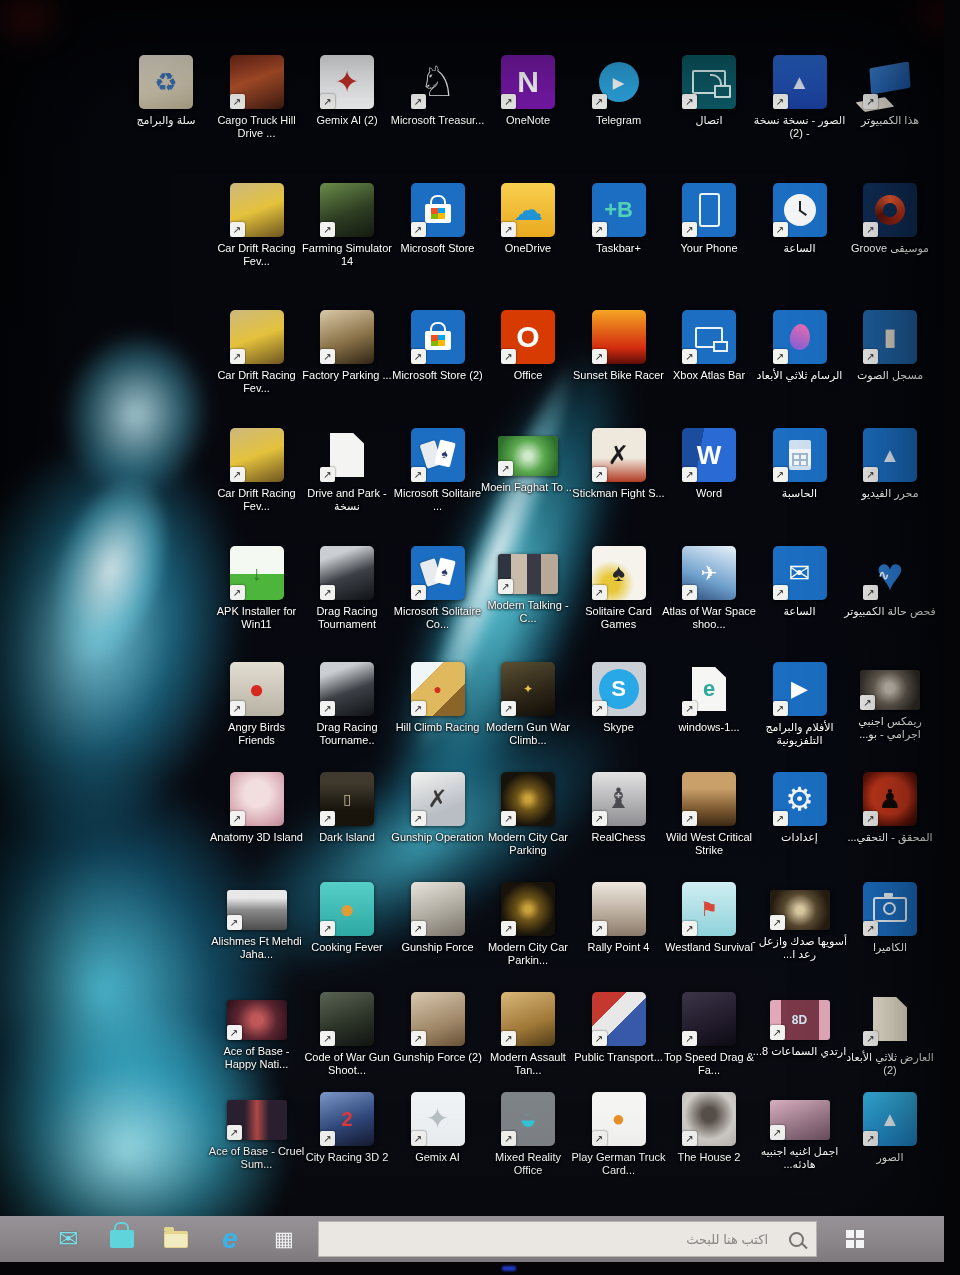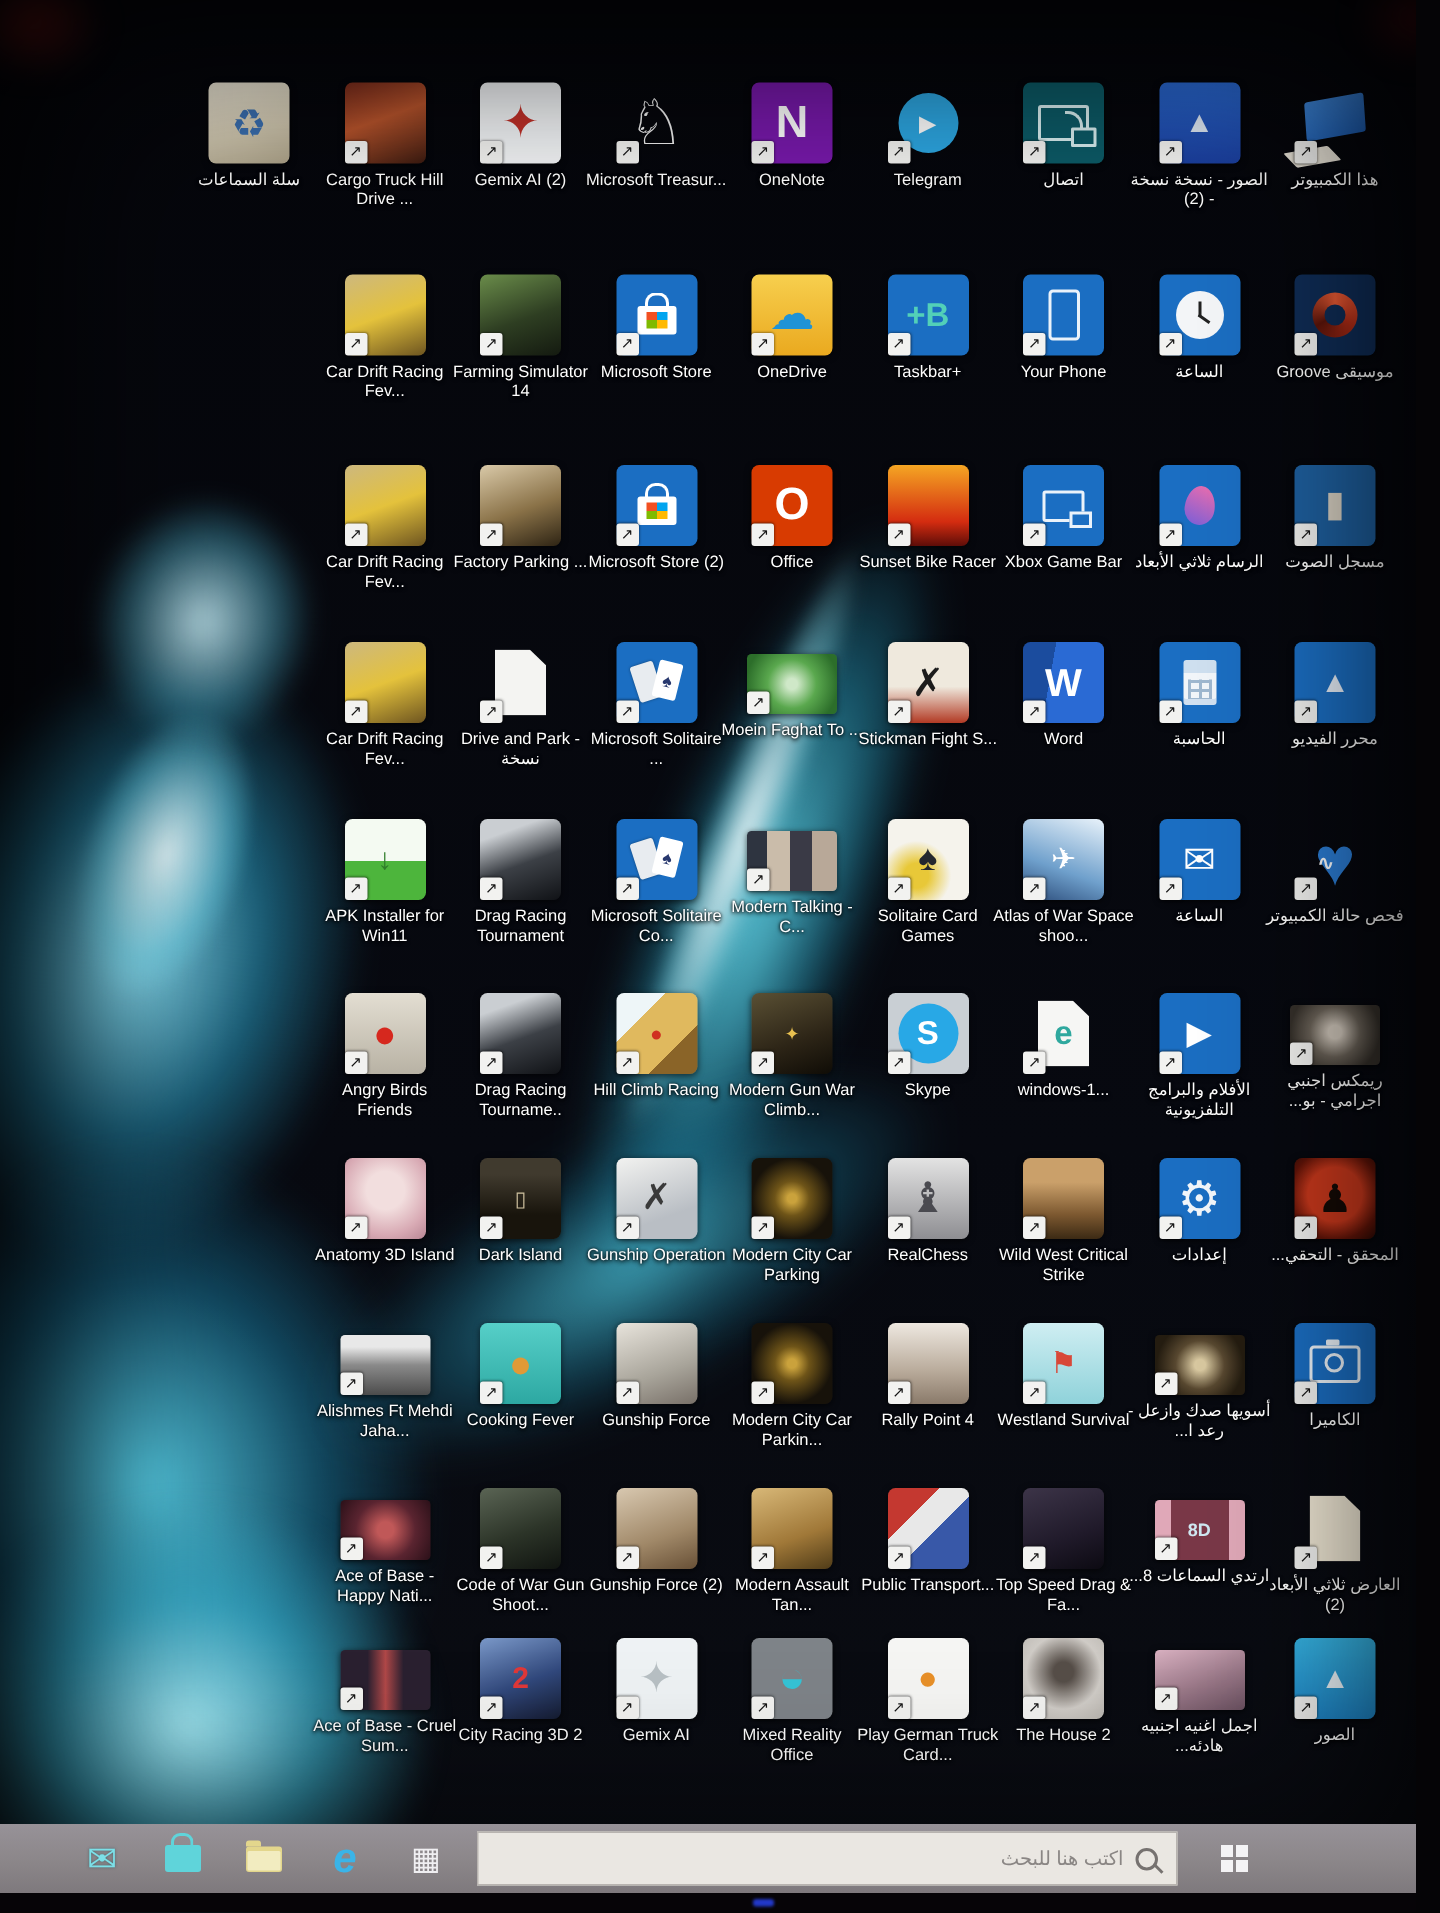--- a/index.html
+++ b/index.html
@@ -101,21 +101,21 @@
   .tb-mail{font-size:24px;color:#7ce0e8;text-shadow:0 0 2px rgba(0,60,70,.5);}
   .tb-bag{position:relative;width:24px;height:18px;background:#5fd4da;border-radius:2px;}
   .tb-bag::before{content:'';position:absolute;width:11px;height:8px;border:2px solid #5fd4da;border-bottom:none;
         border-radius:6px 6px 0 0;left:4px;top:-8px;}
   .tb-folder{position:relative;width:24px;height:17px;background:#e3d68c;border-radius:2px;}
   .tb-folder::before{content:'';position:absolute;width:10px;height:4px;background:#e3d68c;top:-4px;left:0;border-radius:2px 2px 0 0;}
   .tb-folder::after{content:'';position:absolute;inset:3px 1px 1px 1px;background:#f2ecc0;border-radius:1px;}
   .tb-edge{font-size:28px;font-weight:bold;font-style:italic;color:#3ab4e8;}
   .tb-tv{font-size:21px;color:#f0eff2;}
   .searchbox{position:relative;margin-left:14px;width:455px;height:34px;background:#eae7e2;border:1px solid #b8b4b0;
-        display:flex;align-items:center;justify-content:flex-end;gap:8px;padding-right:10px;}
+        display:flex;align-items:center;justify-content:flex-end;gap:21px;padding-right:10px;padding-left:32px;}
   .search-ph{font-size:13px;color:#8a8684;}
   .sp-mag{position:relative;width:11px;height:11px;border:2px solid #767270;border-radius:50%;margin-right:2px;}
   .sp-mag::after{content:'';position:absolute;width:7px;height:2px;background:#767270;transform:rotate(45deg);right:-6px;bottom:-2px;}
   .startbtn{margin-left:12px;width:52px;height:46px;display:flex;align-items:center;justify-content:center;}
   .sp-win{width:18px;height:18px;
         background:linear-gradient(#8b8689,#8b8689) center/2px 100% no-repeat,
                    linear-gradient(#8b8689,#8b8689) center/100% 2px no-repeat,#f4f3f5;}
   .bezel-b{position:absolute;left:0;top:1262px;width:960px;height:13px;background:#060407;z-index:7;}
   .bezel-r{position:absolute;left:944px;top:0;width:16px;height:1275px;background:#050406;z-index:7;}
   .led{position:absolute;left:502px;top:1266px;width:14px;height:5px;background:#2238c8;border-radius:2px;filter:blur(1px);z-index:8;}
@@ -133,21 +133,21 @@
       <div class="blob b6"></div>
     <div class="blob b7"></div>
       <div class="blob b8"></div>
   </div>
 
   <div id="desktop">
       <div class="cell" style="left: 118px; top: 55px;">
         <div class="tile" style="background: linear-gradient(165deg, rgb(239, 233, 216), rgb(207, 198, 174) 60%, rgb(169, 159, 134));">
           <span class="glyph" style="color: rgb(58, 111, 176); font-size: 26px;">♻</span>
         </div>
-        <div class="lbl" dir="auto">سلة السماعات</div>
+        <div class="lbl" dir="auto">سلة والبرامج</div>
       </div>
       <div class="cell" style="left: 208.5px; top: 55px;">
         <div class="tile" style="background: linear-gradient(160deg, rgb(122, 44, 28), rgb(184, 84, 44) 45%, rgb(58, 26, 16));">
           <span class="badge">↗</span>
         </div>
         <div class="lbl" dir="auto">Cargo Truck Hill Drive ...</div>
       </div>
       <div class="cell" style="left: 299px; top: 55px;">
         <div class="tile" style="background: rgb(242, 244, 246);">
           <span class="glyph" style="color: rgb(192, 48, 40); font-size: 30px;">✦</span>
@@ -283,21 +283,21 @@
         <div class="tile" style="background: linear-gradient(rgb(245, 166, 35), rgb(212, 44, 16) 70%, rgb(94, 13, 8));">
           <span class="badge">↗</span>
         </div>
         <div class="lbl" dir="auto">Sunset Bike Racer</div>
       </div>
       <div class="cell" style="left: 661px; top: 310px;">
         <div class="tile" style="background: rgb(27, 110, 194);">
           <span class="sp-xbox"></span>
           <span class="badge">↗</span>
         </div>
-        <div class="lbl" dir="auto">Xbox Game Bar</div>
+        <div class="lbl" dir="auto">Xbox Atlas Bar</div>
       </div>
       <div class="cell" style="left: 751.5px; top: 310px;">
         <div class="tile" style="background: rgb(27, 110, 194);">
           <span class="sp-drop"></span>
           <span class="badge">↗</span>
         </div>
         <div class="lbl" dir="auto">الرسام ثلاثي الأبعاد</div>
       </div>
       <div class="cell" style="left: 842px; top: 310px;">
         <div class="tile" style="background: rgb(30, 95, 158);">

